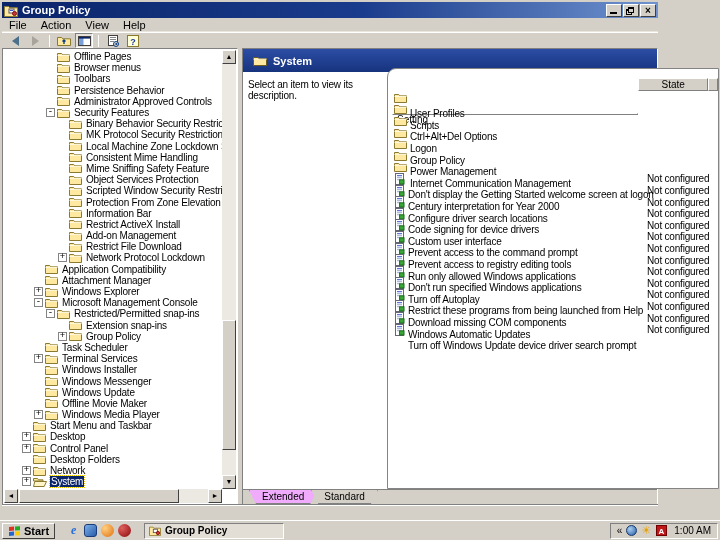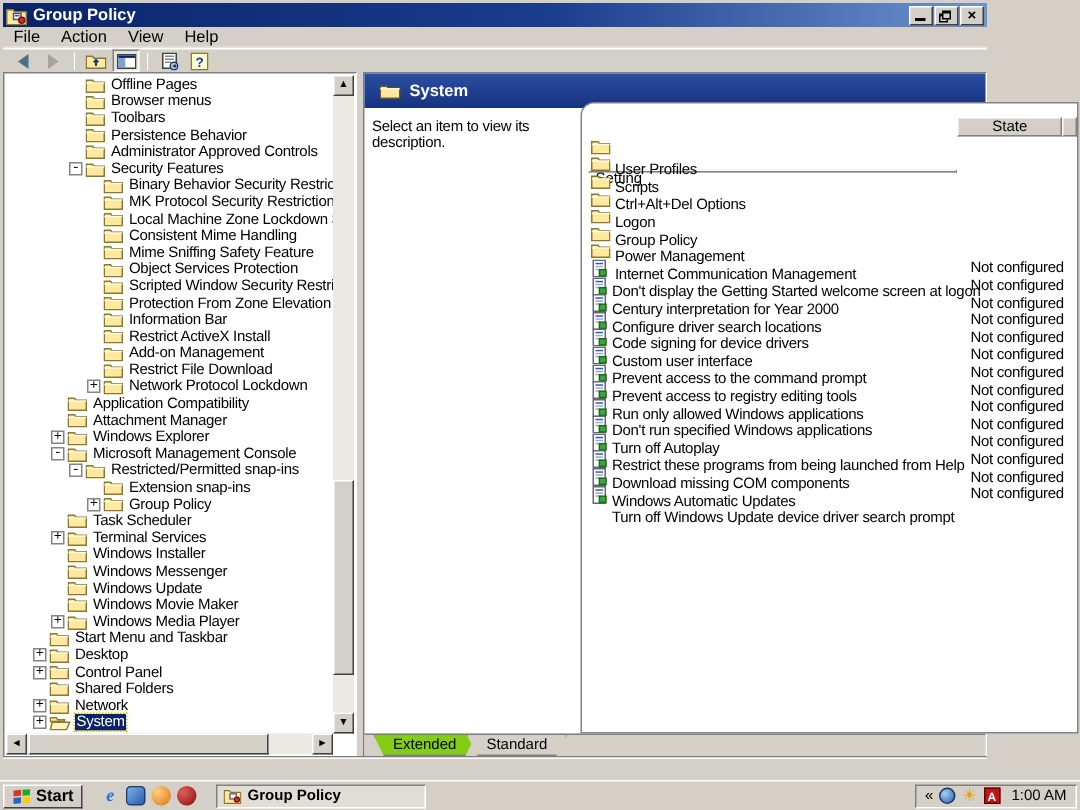--- a/index.html
+++ b/index.html
@@ -75,21 +75,21 @@
   .lrow { position:relative; display:flex; align-items:center; height:11.6px; white-space:nowrap; }
   .licon { flex:none; margin-left:5px; display:flex; }
   .llabel { margin-left:3px; font-size:10px; letter-spacing:-0.2px;margin-top:32px; }
   .lstate { position:absolute; left:258px; font-size:10px; letter-spacing:-0.2px; }
 
   .tabstrip { position:absolute; left:0; right:0; bottom:0; height:15px; background:#d4d0c8;
     border-top:1px solid #808080; padding-left:6px; display:flex; }
   .tab { height:14px; line-height:13px; font-size:10px; padding:0 12px; margin-right:-6px;
     background:#d4d0c8; border:1px solid #808080; border-top:none; color:#000;
     clip-path:polygon(0 0,100% 0,calc(100% - 7px) 100%,7px 100%); }
-  .tab.active { background:#84cc16; }
+  .tab.active { background:#f0abfc; }
 
   .statusbar { position:absolute; left:2px; bottom:20px; right:2px; height:15px; background:#d4d0c8;
     border-top:1px solid #fff; box-shadow:0 -1px 0 #808080; }
 
   
   .taskbar { position:absolute; left:0; bottom:0; width:720px; height:20px; background:#d4d0c8;
     border-top:1px solid #fff; display:flex; align-items:center; padding:0 2px; }
   .start-btn { height:16px; display:flex; align-items:center; gap:3px; padding:0 5px;
     background:#d4d0c8; border:1px solid; border-color:#fff #404040 #404040 #fff; font-weight:bold; font-size:11px; }
   .ql { display:flex; align-items:center; gap:4px; margin-left:7px; padding:0 5px; }
@@ -501,21 +501,21 @@
             <span class="tlabel">Windows Update</span>
           </div>
           <div class="trow">
             <span class="ebox none" style="margin-left: 30px;"></span>
             <span class="ticon">
               <svg width="13" height="10" viewBox="0 0 13 10">
                 <path d="M.5 1.5h4.2l1 1.3h6.8v6.7H.5z" fill="#ffe9a0" stroke="#8a7a30"></path>
                 <path d="M.5 3.4h12" stroke="#fffbe0"></path>
               </svg>
             </span>
-            <span class="tlabel">Windows Movie Maker</span>
+            <span class="tlabel">Offline Movie Maker</span>
           </div>
           <div class="trow">
             <span class="ebox" style="margin-left: 30px;">+</span>
             <span class="ticon">
               <svg width="13" height="10" viewBox="0 0 13 10">
                 <path d="M.5 1.5h4.2l1 1.3h6.8v6.7H.5z" fill="#ffe9a0" stroke="#8a7a30"></path>
                 <path d="M.5 3.4h12" stroke="#fffbe0"></path>
               </svg>
             </span>
             <span class="tlabel">Windows Media Player</span>
@@ -551,21 +551,21 @@
             <span class="tlabel">Control Panel</span>
           </div>
           <div class="trow">
             <span class="ebox none" style="margin-left: 18px;"></span>
             <span class="ticon">
               <svg width="13" height="10" viewBox="0 0 13 10">
                 <path d="M.5 1.5h4.2l1 1.3h6.8v6.7H.5z" fill="#ffe9a0" stroke="#8a7a30"></path>
                 <path d="M.5 3.4h12" stroke="#fffbe0"></path>
               </svg>
             </span>
-            <span class="tlabel">Shared Folders</span>
+            <span class="tlabel">Desktop Folders</span>
           </div>
           <div class="trow">
             <span class="ebox" style="margin-left: 18px;">+</span>
             <span class="ticon">
               <svg width="13" height="10" viewBox="0 0 13 10">
                 <path d="M.5 1.5h4.2l1 1.3h6.8v6.7H.5z" fill="#ffe9a0" stroke="#8a7a30"></path>
                 <path d="M.5 3.4h12" stroke="#fffbe0"></path>
               </svg>
             </span>
             <span class="tlabel">Network</span>

